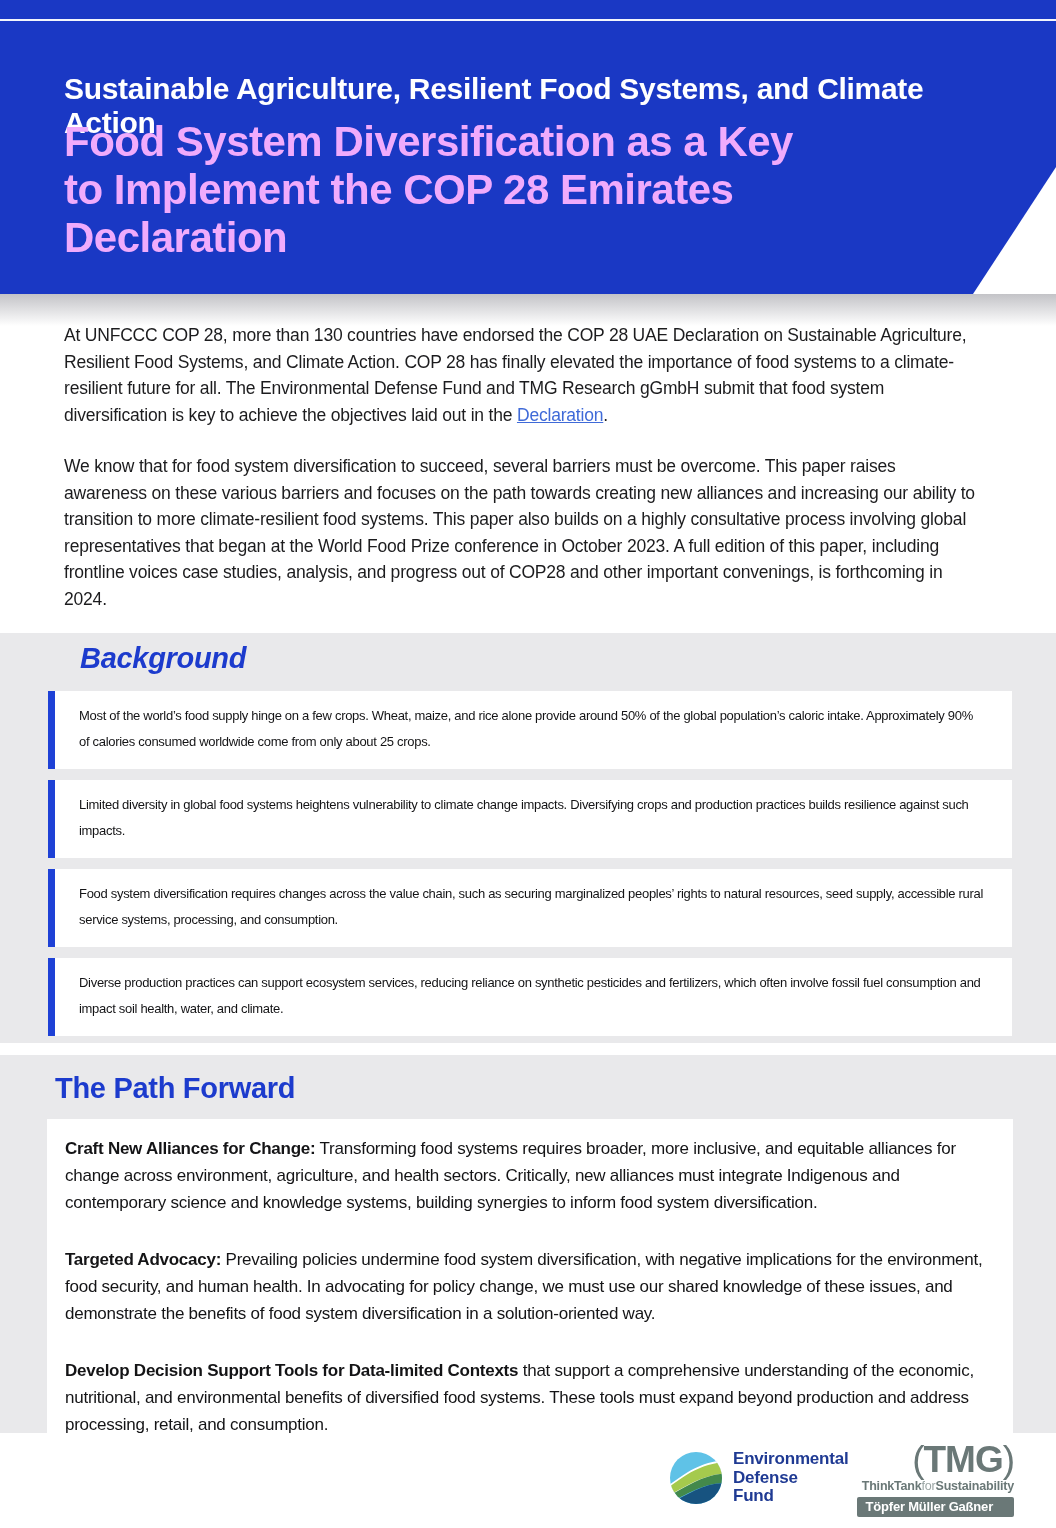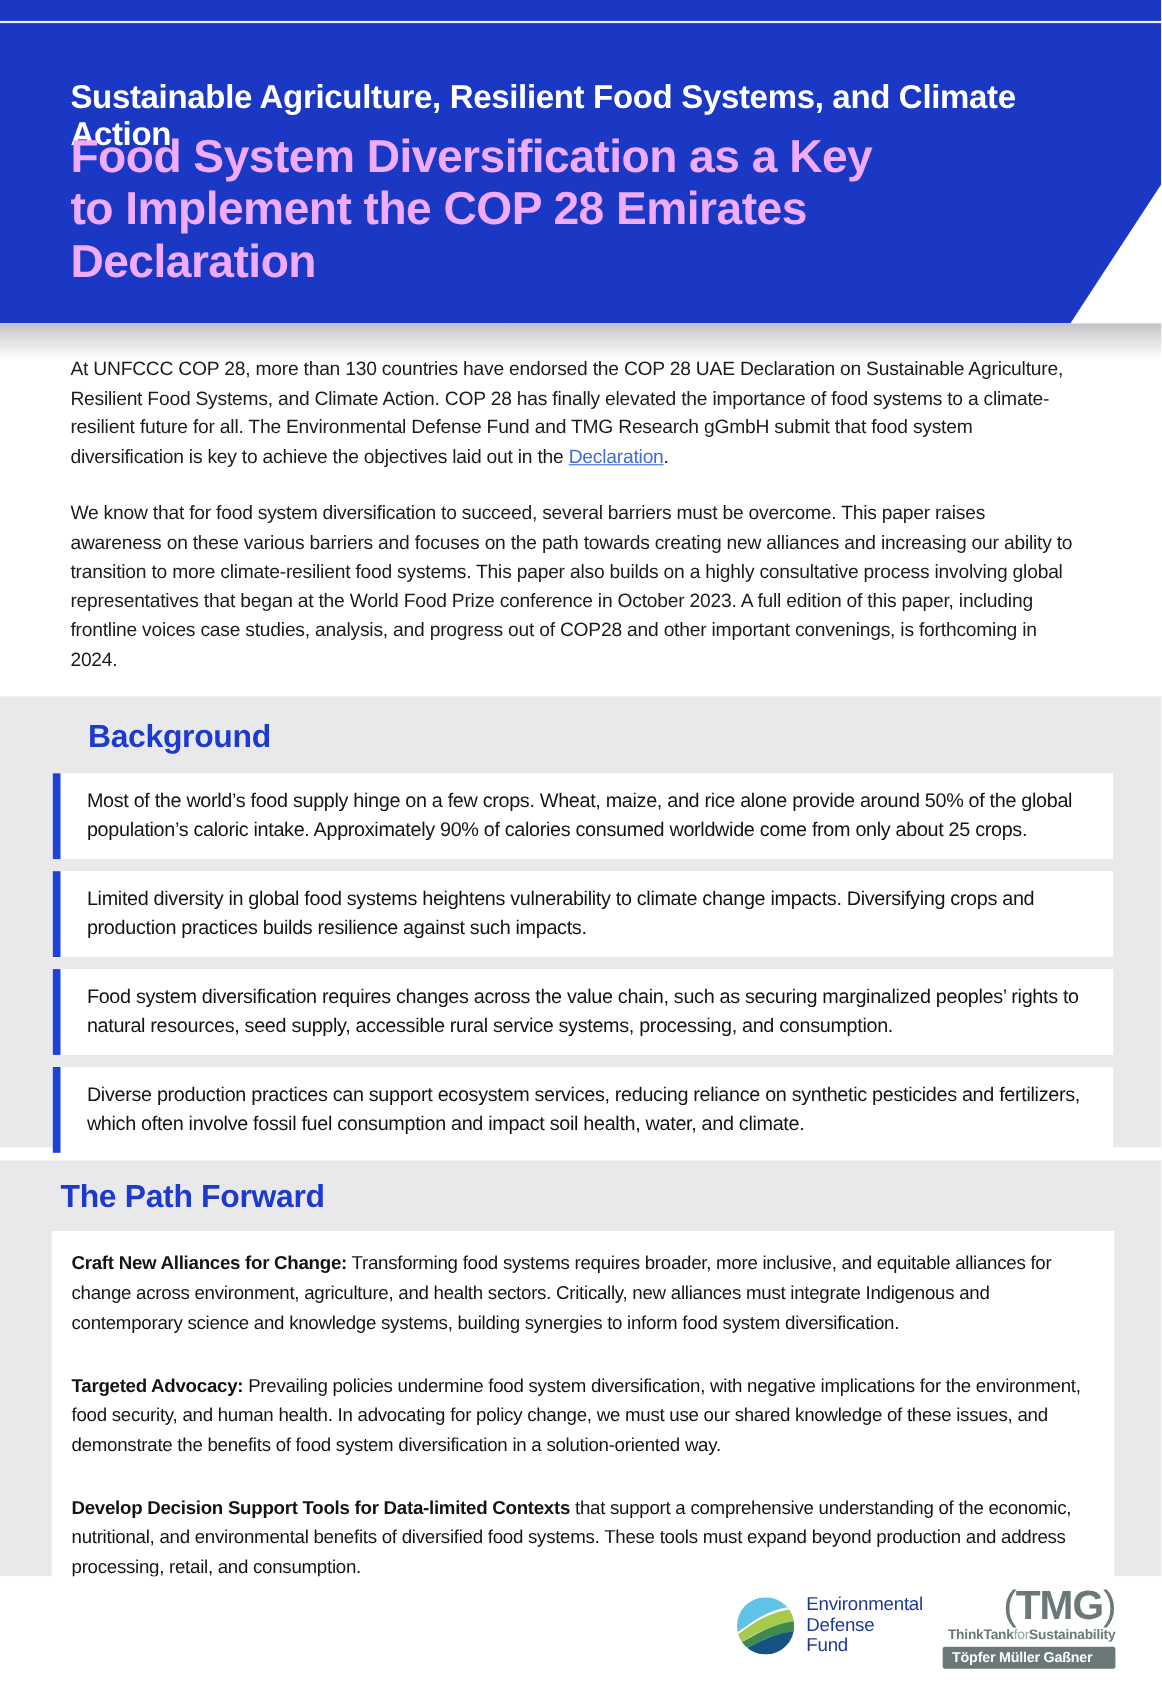--- a/index.html
+++ b/index.html
@@ -51,44 +51,44 @@
   }
   .intro p.first{margin-top:28px;}
   .intro p.second{margin-top:25px;}
   a.doc-link{color:var(--link-blue,#3f6ad8);text-decoration:underline;cursor:pointer;}
 
   
   .band{position:absolute;left:0;width:1056px;background:var(--band-gray,#e9e9eb);}
   .band-bg{top:633px;height:410px;}
   .band-pf{top:1055px;height:378px;}
   .band h2{color:var(--heading-blue,#1c3bcd);font-size:29px;font-weight:700;letter-spacing:-0.3px;}
-  .band-bg h2{margin:21px 0 16px 80px;}
+  .band-bg h2{margin:9px 0 16px 80px;font-style:italic;}
   .band-pf h2{margin:17px 0 14px 55px;}
 
   .bg-card{
     margin:0 0 11px 48px;width:964px;background:#ffffff;
     border-left:7px solid var(--accent-bar,#1e41d6);
     padding:12px 28px 14px 24px;
   }
-  .bg-card p{color:#141416;font-size:18px;line-height:26px;letter-spacing:-0.3px;}
+  .bg-card p{color:#141416;font-size:13px;line-height:26px;letter-spacing:-0.3px;}
 
   .pf-card{
     margin-left:47px;width:966px;background:#ffffff;
     padding:16px 16px 20px 18px;
   }
   .pf-card p{color:#141416;font-size:17px;line-height:27px;letter-spacing:-0.25px;}
   .pf-card p + p{margin-top:30px;}
   .pf-card strong{font-weight:700;}
 
   
   .footer{position:absolute;top:1433px;left:0;width:1056px;height:95px;background:#ffffff;}
   .edf{position:absolute;left:670px;top:17px;display:flex;align-items:center;gap:11px;}
   .edf-icon{width:52px;height:52px;display:block;}
   .edf-name{
-    color:var(--edf-navy,#1f3a93);font-size:17px;font-weight:400;line-height:18.5px;
+    color:var(--edf-navy,#1f3a93);font-size:17px;font-weight:700;line-height:18.5px;
     letter-spacing:-0.2px;white-space:pre-line;
   }
   .tmg{position:absolute;right:42px;top:8px;text-align:right;color:var(--tmg-gray,#6a7877);}
   .tmg-word{font-size:37px;font-weight:700;line-height:38px;letter-spacing:-1px;}
   .tmg-word .paren{font-weight:400;}
   .tmg-tag{font-size:12.5px;line-height:14px;margin-top:0;letter-spacing:-0.2px;}
   .tmg-tag b{font-weight:700;}
   .tmg-tag .for{color:#9aa5a4;font-weight:400;}
   .tmg-badge{
     display:inline-block;margin-top:4px;background:var(--tmg-gray,#6a7877);color:#ffffff;

